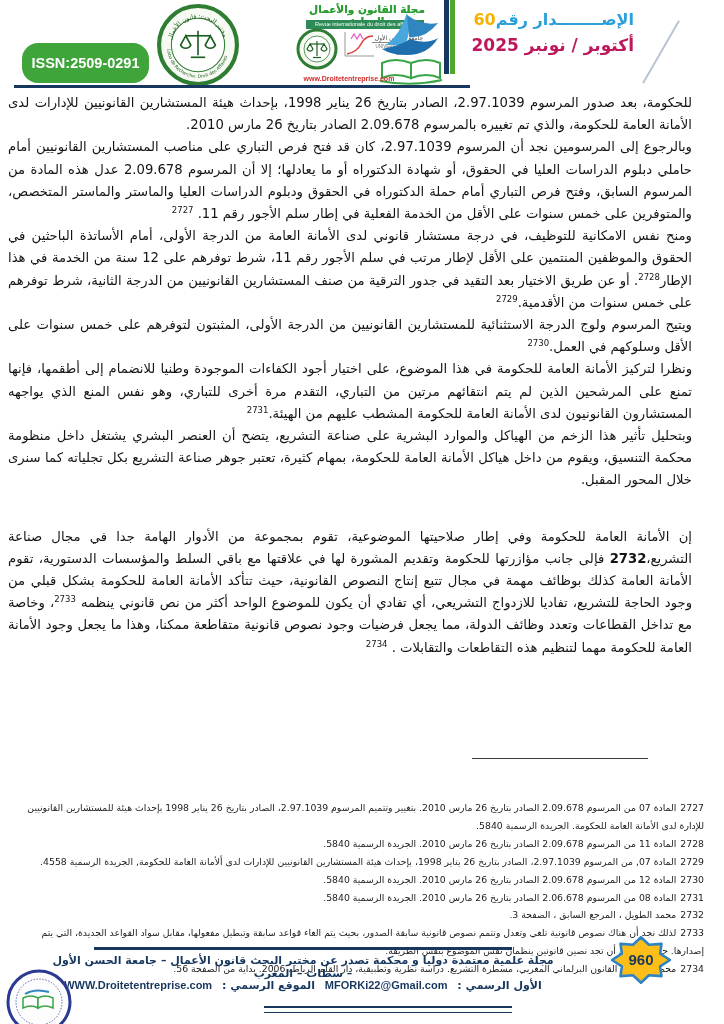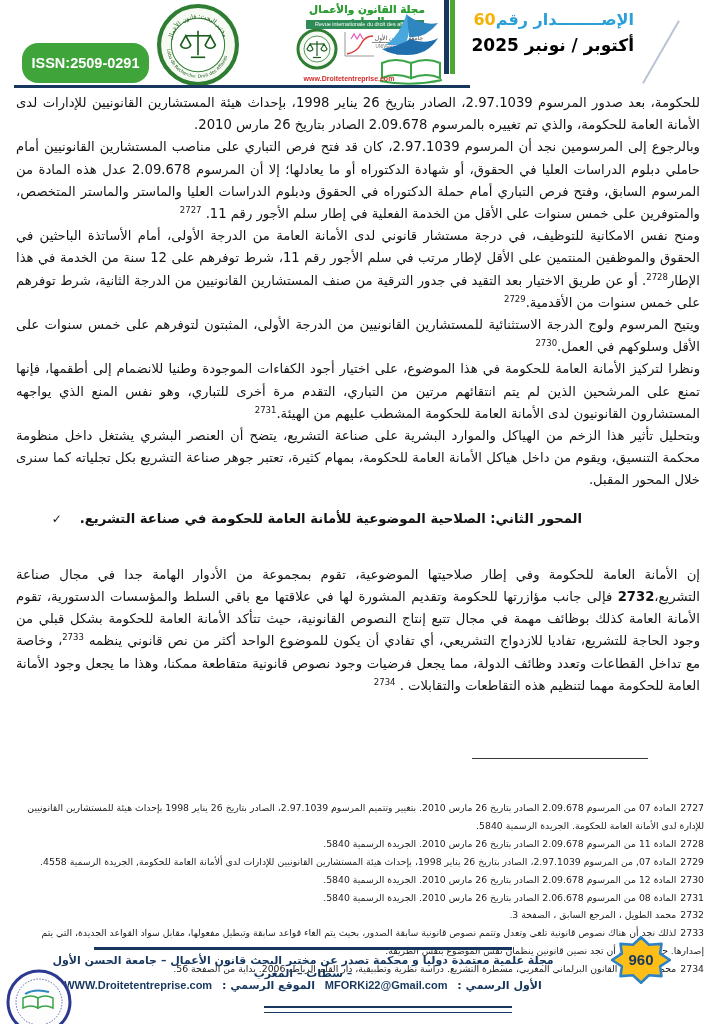--- a/index.html
+++ b/index.html
@@ -25,27 +25,27 @@
                 font-family:"Liberation Sans",sans-serif;direction:ltr;}
   .jl-dove{position:absolute;left:120px;top:2px;width:68px;height:62px;}
   .jl-book{position:absolute;left:122px;top:56px;width:66px;height:28px;}
   .jl-url{position:absolute;left:28px;top:74px;width:130px;text-align:center;color:#d22b2b;
           font-family:"Liberation Sans",sans-serif;font-weight:bold;font-size:7px;}
   .vbar-navy{position:absolute;left:444px;top:0;width:5px;height:74px;background:#17375e;}
   .vbar-green{position:absolute;left:450px;top:0;width:5px;height:74px;background:#4ea72e;}
   .issue-block{position:absolute;left:462px;top:10px;width:172px;direction:rtl;text-align:right;}
   .issue-l1{font-size:16px;font-weight:bold;color:#2a9fd8;white-space:nowrap;}
   .issue-num{color:#f5b301;padding-left:2px;}
-  .issue-l2{font-size:17px;font-weight:bold;color:#000000;margin-top:6px;white-space:nowrap;}
+  .issue-l2{font-size:17px;font-weight:bold;color:#be185d;margin-top:6px;white-space:nowrap;}
   .diag-slash{position:absolute;left:660px;top:16px;width:2px;height:72px;background:#b9c4d6;
               transform:rotate(30deg);}
   .header-rule{position:absolute;left:14px;top:85px;width:456px;height:3.2px;background:#17375e;}
 
   
-  .body-text{position:absolute;top:92px;left:16px;width:684px;height:668px;overflow:hidden;
+  .body-text{position:absolute;top:92px;left:8px;width:684px;height:668px;overflow:hidden;
              direction:rtl;text-align:justify;font-size:13.2px;line-height:22.2px;color:#141414;}
   .body-text p{margin:0;}
   .body-text p.gap-top{margin-top:34px;}
   .body-text sup{font-size:8.5px;line-height:0;}
   .heading-row{direction:rtl;margin-top:16px;padding-left:0;padding-right:0;text-align:right;
                margin-right:118px;}
   .h-text{font-weight:bold;}
   .check{display:inline-block;margin-right:18px;font-size:12px;font-weight:bold;color:#111;}
 
   
@@ -152,21 +152,20 @@
   <div class="diag-slash"></div>
   <div class="header-rule"></div>
 
   <main class="body-text">
       <p><span>للحكومة، بعد صدور المرسوم 2.97.1039، الصادر بتاريخ 26 يناير 1998، بإحداث هيئة المستشارين القانونيين للإدارات لدى الأمانة العامة للحكومة، والذي تم تغييره بالمرسوم 2.09.678 الصادر بتاريخ 26 مارس 2010.</span></p>
       <p><span>وبالرجوع إلى المرسومين نجد أن المرسوم 2.97.1039، كان قد فتح فرص التباري على مناصب المستشارين القانونيين أمام حاملي دبلوم الدراسات العليا في الحقوق، أو شهادة الدكتوراه أو ما يعادلها؛ إلا أن المرسوم 2.09.678 عدل هذه المادة من المرسوم السابق، وفتح فرص التباري أمام حملة الدكتوراه في الحقوق ودبلوم الدراسات العليا والماستر والماستر المتخصص، والمتوفرين على خمس سنوات على الأقل من الخدمة الفعلية في إطار سلم الأجور رقم 11. </span><sup>2727</sup></p>
       <p><span>ومنح نفس الامكانية للتوظيف، في درجة مستشار قانوني لدى الأمانة العامة من الدرجة الأولى، أمام الأساتذة الباحثين في الحقوق والموظفين المنتمين على الأقل لإطار مرتب في سلم الأجور رقم 11، شرط توفرهم على 12 سنة من الخدمة في هذا الإطار</span><sup>2728</sup><span>. أو عن طريق الاختيار بعد التقيد في جدور الترقية من صنف المستشارين القانونيين من الدرجة الثانية، شرط توفرهم على خمس سنوات من الأقدمية.</span><sup>2729</sup></p>
       <p><span>ويتيح المرسوم ولوج الدرجة الاستثنائية للمستشارين القانونيين من الدرجة الأولى، المثبتون لتوفرهم على خمس سنوات على الأقل وسلوكهم في العمل.</span><sup>2730</sup></p>
       <p><span>ونظرا لتركيز الأمانة العامة للحكومة في هذا الموضوع، على اختيار أجود الكفاءات الموجودة وطنيا للانضمام إلى أطقمها، فإنها تمنع على المرشحين الذين لم يتم انتقائهم مرتين من التباري، التقدم مرة أخرى للتباري، وهو نفس المنع الذي يواجهه المستشارون القانونيون لدى الأمانة العامة للحكومة المشطب عليهم من الهيئة.</span><sup>2731</sup></p>
       <p><span>وبتحليل  تأثير هذا الزخم من الهياكل والموارد البشرية على صناعة التشريع، يتضح أن العنصر البشري يشتغل داخل منظومة محكمة التنسيق، ويقوم من داخل هياكل الأمانة العامة للحكومة، بمهام كثيرة، تعتبر جوهر صناعة التشريع بكل تجلياته كما سنرى خلال المحور المقبل.</span></p>
-      <div class="heading-row"><span class="h-text">المحور الثاني:  الصلاحية الموضوعية  للأمانة العامة للحكومة في صناعة التشريع.</span><span class="check">✓</span></div>
       <p class="gap-top"><span>إن الأمانة العامة للحكومة وفي إطار صلاحيتها الموضوعية، تقوم بمجموعة من الأدوار الهامة جدا في مجال صناعة التشريع،</span><span style="font-weight: bold;">2732</span><span> فإلى جانب مؤازرتها للحكومة وتقديم المشورة لها في علاقتها مع باقي السلط والمؤسسات الدستورية،  تقوم الأمانة العامة كذلك بوظائف مهمة في مجال تتبع إنتاج النصوص القانونية، حيث تتأكد الأمانة العامة للحكومة بشكل قبلي من وجود الحاجة للتشريع، تفاديا للازدواج التشريعي،  أي تفادي أن يكون للموضوع الواحد أكثر من نص قانوني ينظمه </span><sup>2733</sup><span>، وخاصة مع تداخل القطاعات وتعدد وظائف الدولة، مما يجعل فرضيات وجود نصوص قانونية متقاطعة ممكنا، وهذا ما يجعل وجود  الأمانة العامة للحكومة مهما لتنظيم هذه التقاطعات والتقابلات . </span><sup>2734</sup></p>
     </main>
 
   <div class="fn-sep"></div>
   <section class="footnotes">
       <div class="footnote"><span class="fn-num">2727</span><span class="fn-text">المادة 07 من المرسوم 2.09.678 الصادر بتاريخ 26 مارس 2010. بتغيير وتتميم المرسوم 2.97.1039، الصادر بتاريخ 26 يناير 1998 بإحداث هيئة للمستشارين القانونيين للإدارة لدى الأمانة العامة للحكومة. الجريدة الرسمية 5840.</span></div>
       <div class="footnote"><span class="fn-num">2728</span><span class="fn-text">المادة 11  من المرسوم 2.09.678 الصادر بتاريخ 26 مارس 2010. الجريدة الرسمية 5840.</span></div>
       <div class="footnote"><span class="fn-num">2729</span><span class="fn-text">المادة 07, من المرسوم 2.97.1039، الصادر بتاريخ 26 يناير 1998،  بإحداث هيئة المستشارين القانونيين للإدارات لدى ألأمانة العامة للحكومة, الجريدة الرسمية 4558.</span></div>
       <div class="footnote"><span class="fn-num">2730</span><span class="fn-text">المادة 12 من المرسوم 2.09.678 الصادر بتاريخ 26 مارس 2010. الجريدة الرسمية 5840.</span></div>
       <div class="footnote"><span class="fn-num">2731</span><span class="fn-text">المادة 08 من المرسوم 2.06.678 الصادر بتاريخ 26 مارس 2010. الجريدة الرسمية 5840.</span></div>

